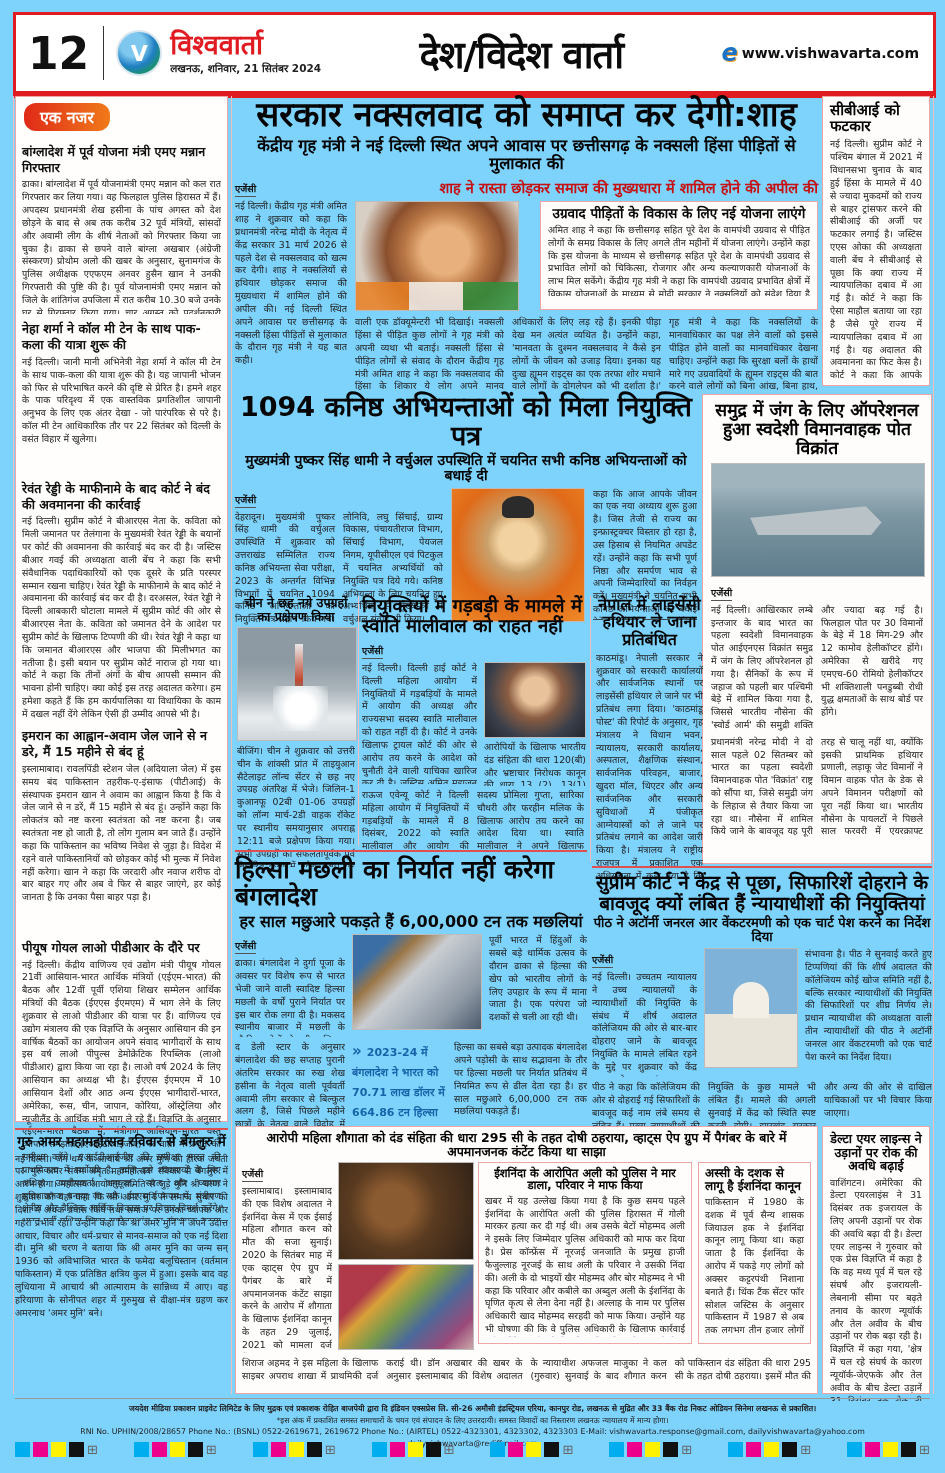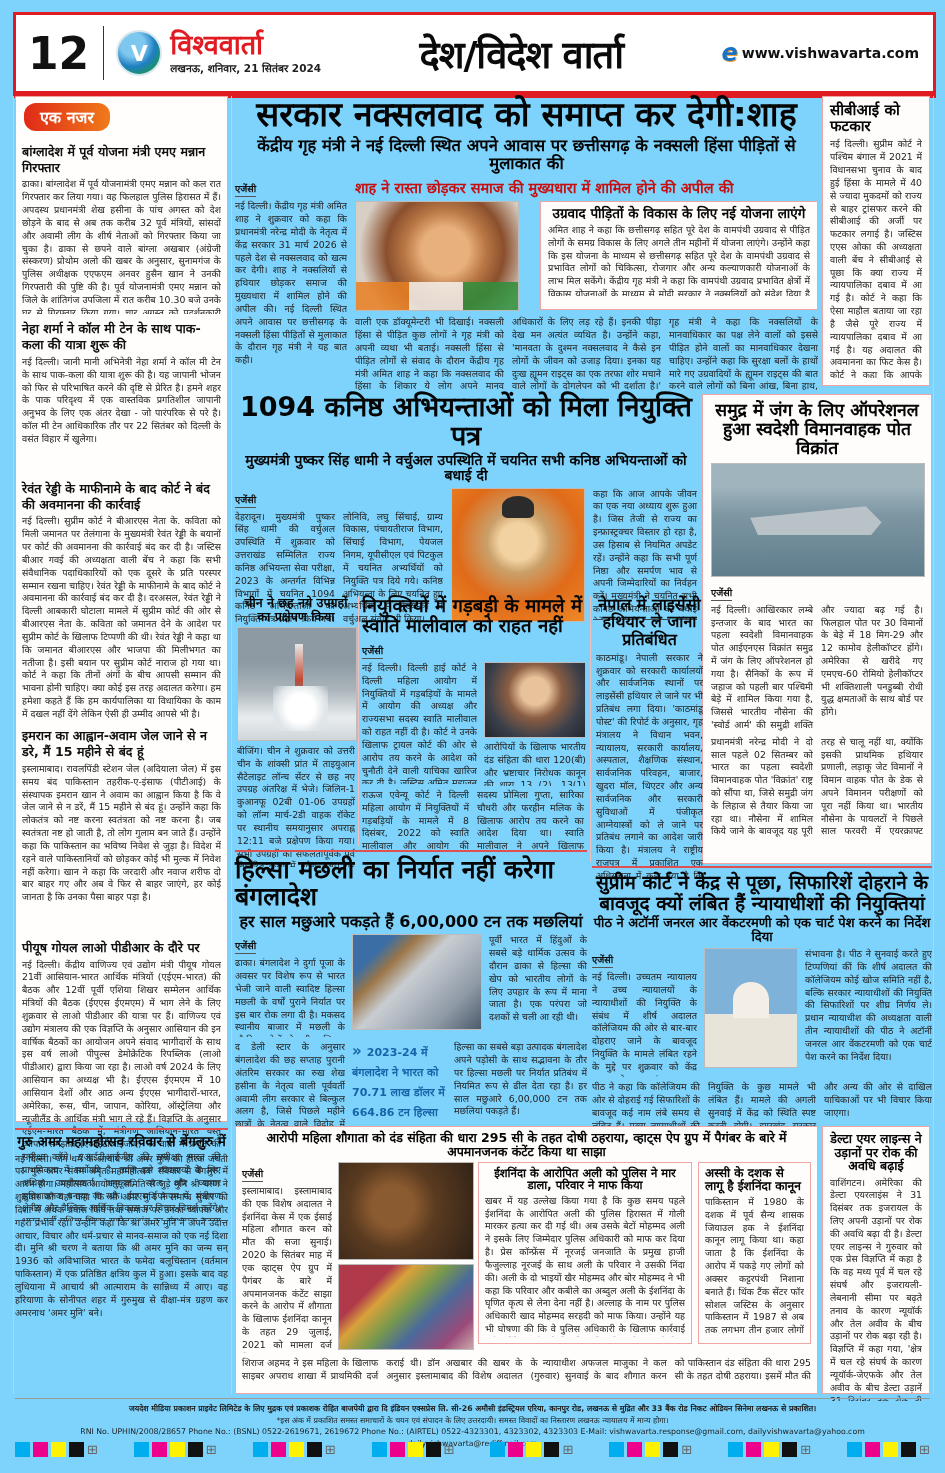--- a/index.html
+++ b/index.html
@@ -54,21 +54,21 @@
          border-top:2px solid #e06a6a;border-bottom:2px solid #e06a6a;}
   .pullq-blue{color:#1763a8;font-weight:bold;font-size:11px;line-height:1.45;}
   .pq-mark{color:#1763a8;font-size:15px;font-weight:bold;}
   
   .footer{left:15px;top:1398px;width:915px;text-align:center;font-size:7.8px;line-height:1.5;color:#222;border-top:1px solid #999;padding-top:4px;}
   .cmyk{left:15px;top:1442px;width:915px;display:flex;justify-content:space-between;}
   .cmyk-g{display:flex;gap:3px;align-items:center;}
   .sw{width:15px;height:15px;display:inline-block;}
   .sw-c{background:#00aeef}.sw-m{background:#ec008c}.sw-y{background:#fff200}.sw-k{background:#111}
   .reg{font-size:13px;color:#666;line-height:1;}
-  .kicker{color:#c80f0f;font-weight:bold;text-align:left;}
+  .kicker{color:#c80f0f;font-weight:bold;text-align:right;}
 </style>
 </head>
 <body>
 
 <div class="sheet">
 
   <header class="abs masthead">
     <div class="pgnum">12</div>
     <div class="mast-div"></div>
     <div class="logo">V</div>

